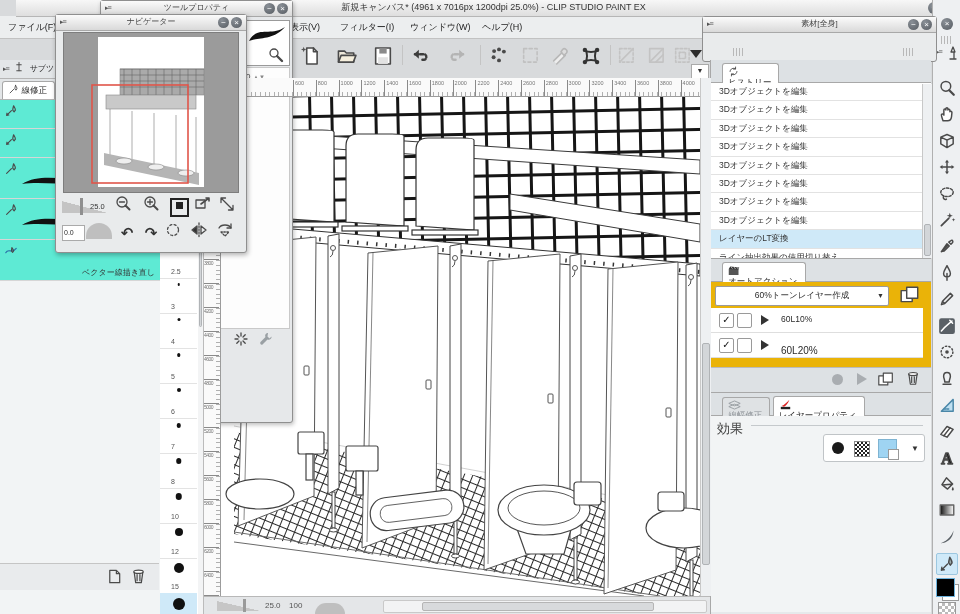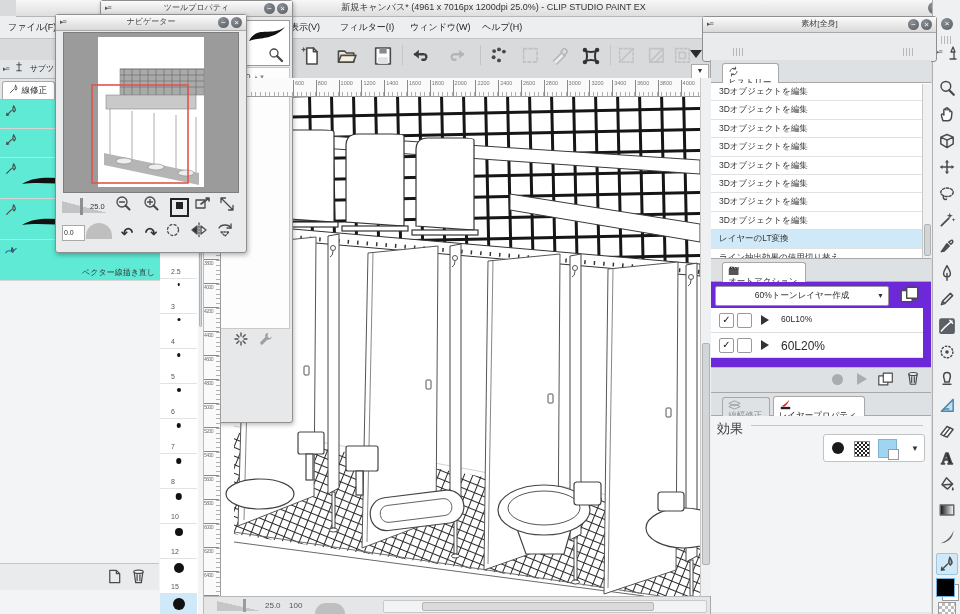--- a/index.html
+++ b/index.html
@@ -659,21 +659,21 @@
       <svg width="12" height="11" viewBox="0 0 16 14" style="vertical-align:-2px">
           <g>
             <rect x="1" y="5" width="13" height="8" fill="#555"></rect>
             <path d="M1 5 L3 1.5 L15 3 L14 5.5 Z" fill="#333"></path>
             <path d="M4 2 l2 2.6 M8 2.4 l2 2.6 M12 2.8 l2 2.4" stroke="#ddd" stroke-width="1"></path>
           </g>
         </svg>
       <span>オートアクション</span>
     </span>
   </div>
-  <div style="position:relative;height:110px;background:#6d28d9;border-bottom:1px solid #a8a8a8">
+  <div style="position:relative;height:110px;background:#eab308;border-bottom:1px solid #a8a8a8">
     <div class="abs" style="left:4px;top:4px;width:172px;height:18px;background:#fff;border:1px solid #9a9a9a;border-radius:2px;text-align:center;line-height:17px">
       <span style="font-size:8.5px">60%トーンレイヤー作成</span>
       <span class="abs" style="right:4px;top:0;color:#333;font-size:7px">▼</span>
     </div>
     <svg class="abs" style="left:188px;top:3px" width="22" height="20" viewBox="0 0 20 18">
         <g class="icon-svg" stroke="#777">
           <rect x="2" y="5" width="10" height="10" fill="#fff"></rect>
           <rect x="7" y="2" width="10" height="10" fill="#fff"></rect>
         </g>
       </svg>
@@ -681,21 +681,21 @@
         <div class="aa-row">
           <span class="chk" style="left:8px">✓</span>
           <span class="chk" style="left:26px"></span>
           <span style="position:absolute;left:50px;top:7px;width:0;height:0;border-top:5px solid transparent;border-bottom:5px solid transparent;border-left:8px solid #333"></span>
           <span style="position:absolute;left:70px;top:6px;font-size:8.5px">60L10%</span>
         </div>
         <div class="aa-row">
           <span class="chk" style="left:8px">✓</span>
           <span class="chk" style="left:26px"></span>
           <span style="position:absolute;left:50px;top:7px;width:0;height:0;border-top:5px solid transparent;border-bottom:5px solid transparent;border-left:8px solid #333"></span>
-          <span style="position:absolute;left:70px;top:6px;font-size:12px">60L20%</span>
+          <span style="position:absolute;left:70px;top:12px;font-size:10px">60L20%</span>
         </div>
       </div>
     <div class="abs" style="left:0;bottom:0;width:220px;height:24px;background:#dde1e4;border-top:1px solid #bbb">
       <div class="abs" style="right:88px;top:6px;width:11px;height:11px;border-radius:50%;background:#a9adb1"></div>
       <div class="abs" style="right:64px;top:5px;width:0;height:0;border-top:6px solid transparent;border-bottom:6px solid transparent;border-left:10px solid #a9adb1"></div>
       <svg class="abs" style="right:36px;top:3px" width="18" height="17" viewBox="0 0 20 18">
           <g class="icon-svg" stroke="#888">
             <rect x="2" y="5" width="10" height="10" fill="#fff"></rect>
             <rect x="7" y="2" width="10" height="10" fill="#fff"></rect>
           </g>

